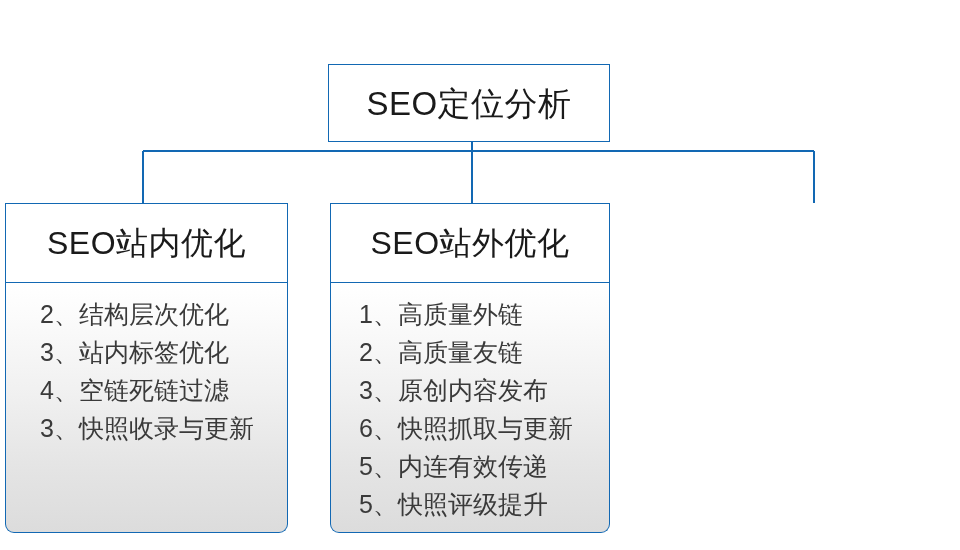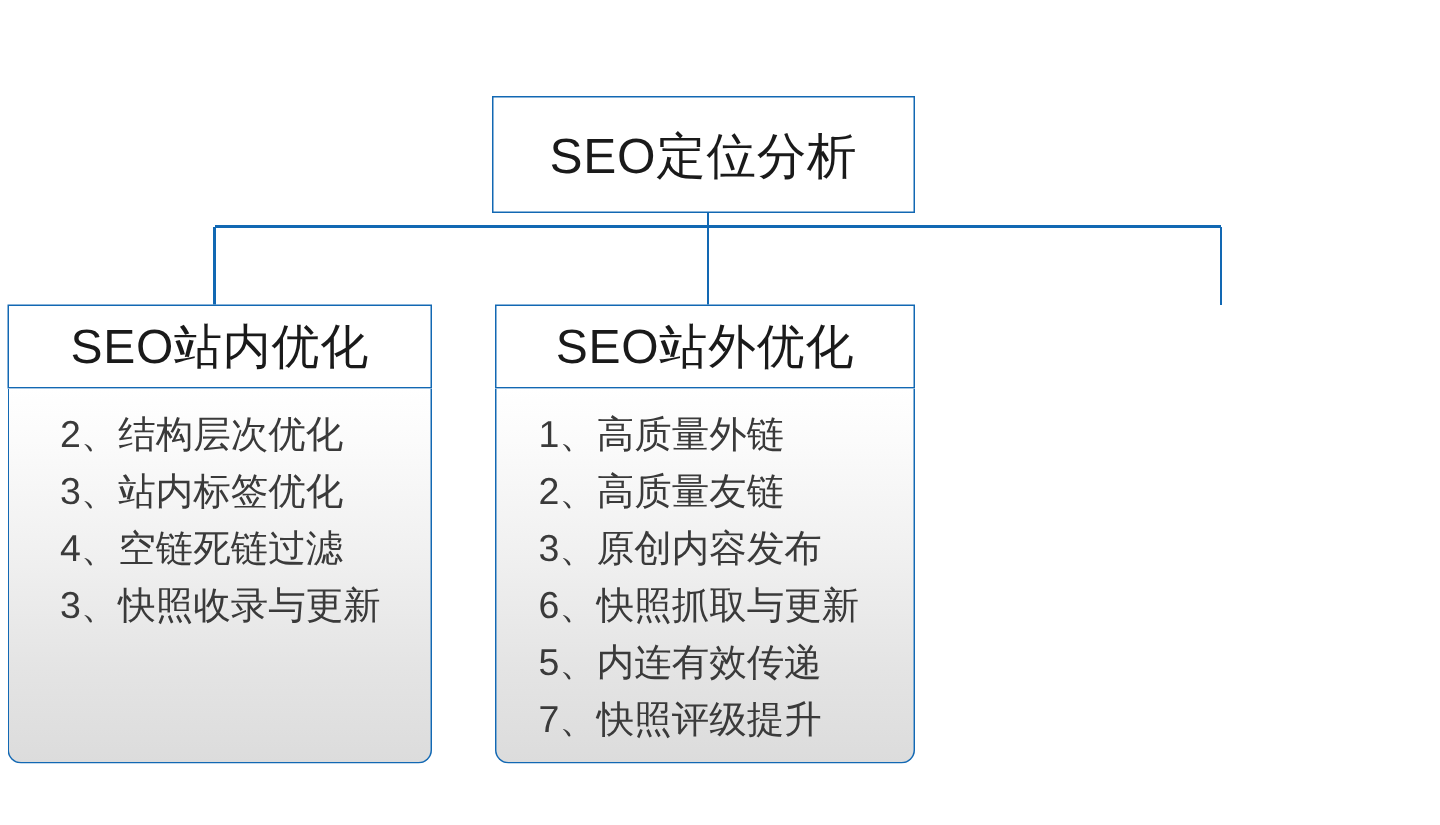--- a/index.html
+++ b/index.html
@@ -54,21 +54,21 @@
 
   
   .branch {
     position: absolute;
     top: 203px;
   }
   .branch-header {
     box-sizing: border-box;
     border: 1.4px solid #1268b3;
     background: #ffffff;
-    height: 56px;
+    height: 80px;
     display: flex;
     align-items: center;
     justify-content: center;
   }
   .branch-header-title {
     font-size: 32px;
     color: #1a1a1a;
     line-height: 1;
     white-space: nowrap;
     letter-spacing: 0.5px;
@@ -142,19 +142,19 @@
     <div class="branch-header">
       <div class="branch-header-title">SEO站外优化</div>
     </div>
     <div class="branch-body">
       <ul class="item-list">
         <li class="item">1、高质量外链</li>
         <li class="item">2、高质量友链</li>
         <li class="item">3、原创内容发布</li>
         <li class="item">6、快照抓取与更新</li>
         <li class="item">5、内连有效传递</li>
-        <li class="item">7、快照评级提升</li>
+        <li class="item">5、快照评级提升</li>
       </ul>
     </div>
   </div>
 
 
 </div>
 
 </body></html>

